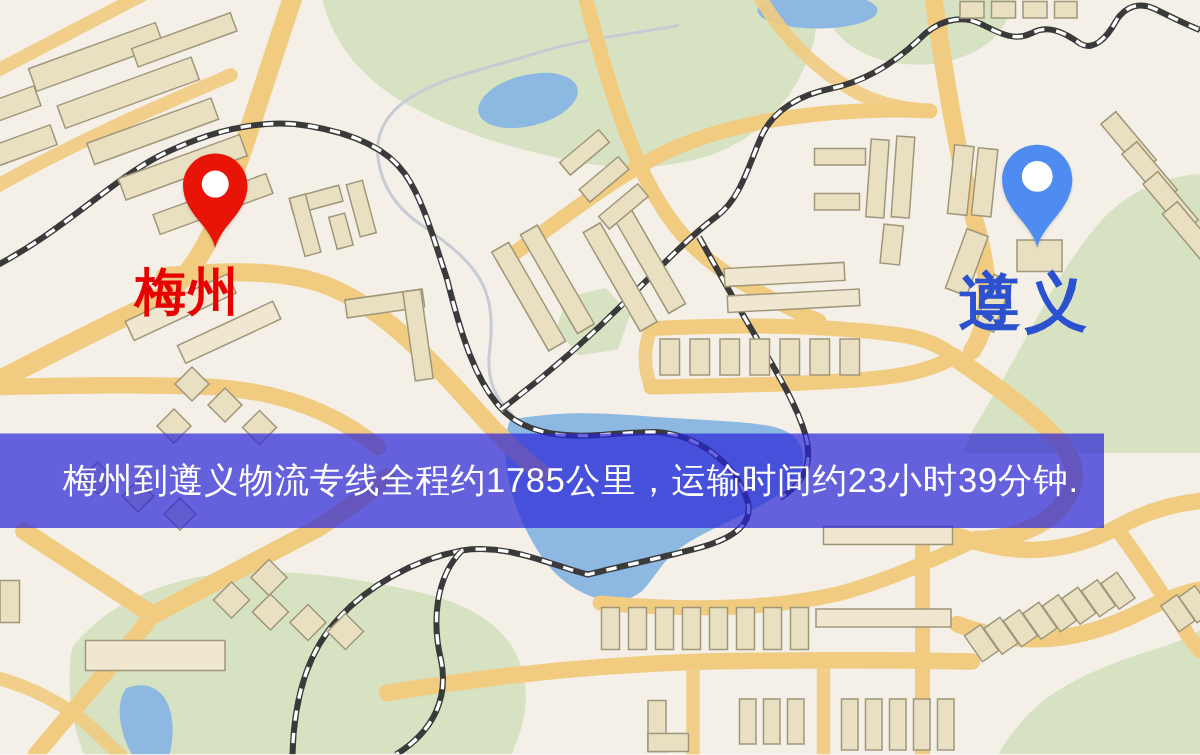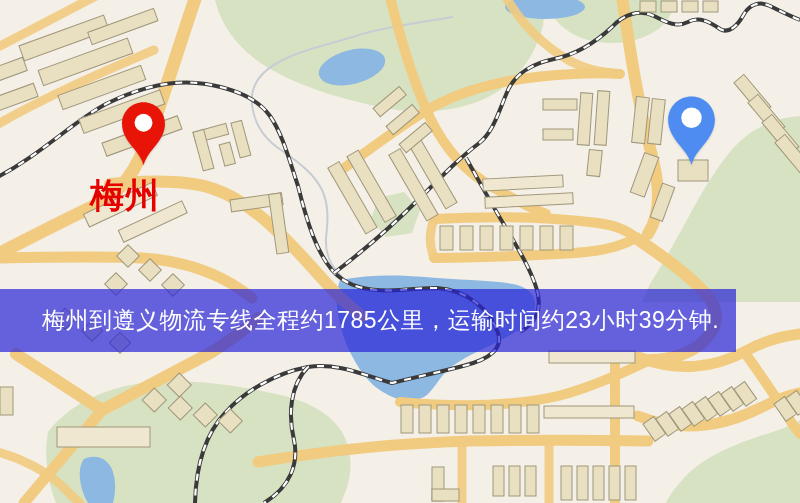--- a/index.html
+++ b/index.html
@@ -232,18 +232,19 @@
     <circle cx="22" cy="21" r="8.8" fill="#ffffff"></circle>
   </svg>
 
   <svg class="pin" style="left:667px;top:95px;" width="49" height="72" viewBox="0 0 44 64">
     <path class="pin-dest-path" d="M22,1 C10.3,1 1,10.3 1,22 C1,30.5 5.5,38 11.5,45 C17,51.5 20.5,56.5 22,62.5 C23.5,56.5 27,51.5 32.5,45 C38.5,38 43,30.5 43,22 C43,10.3 33.7,1 22,1 Z"></path>
     <circle cx="22" cy="20" r="9.2" fill="#ffffff"></circle>
   </svg>
 
   <div class="city-label label-origin">梅州</div>
 
+  <div class="city-label label-dest">遵义</div>
 
   <div class="banner">
     <span class="banner-text">梅州到遵义物流专线全程约1785公里，运输时间约23小时39分钟.</span>
   </div>
 
 </div>
 
 </body></html>

